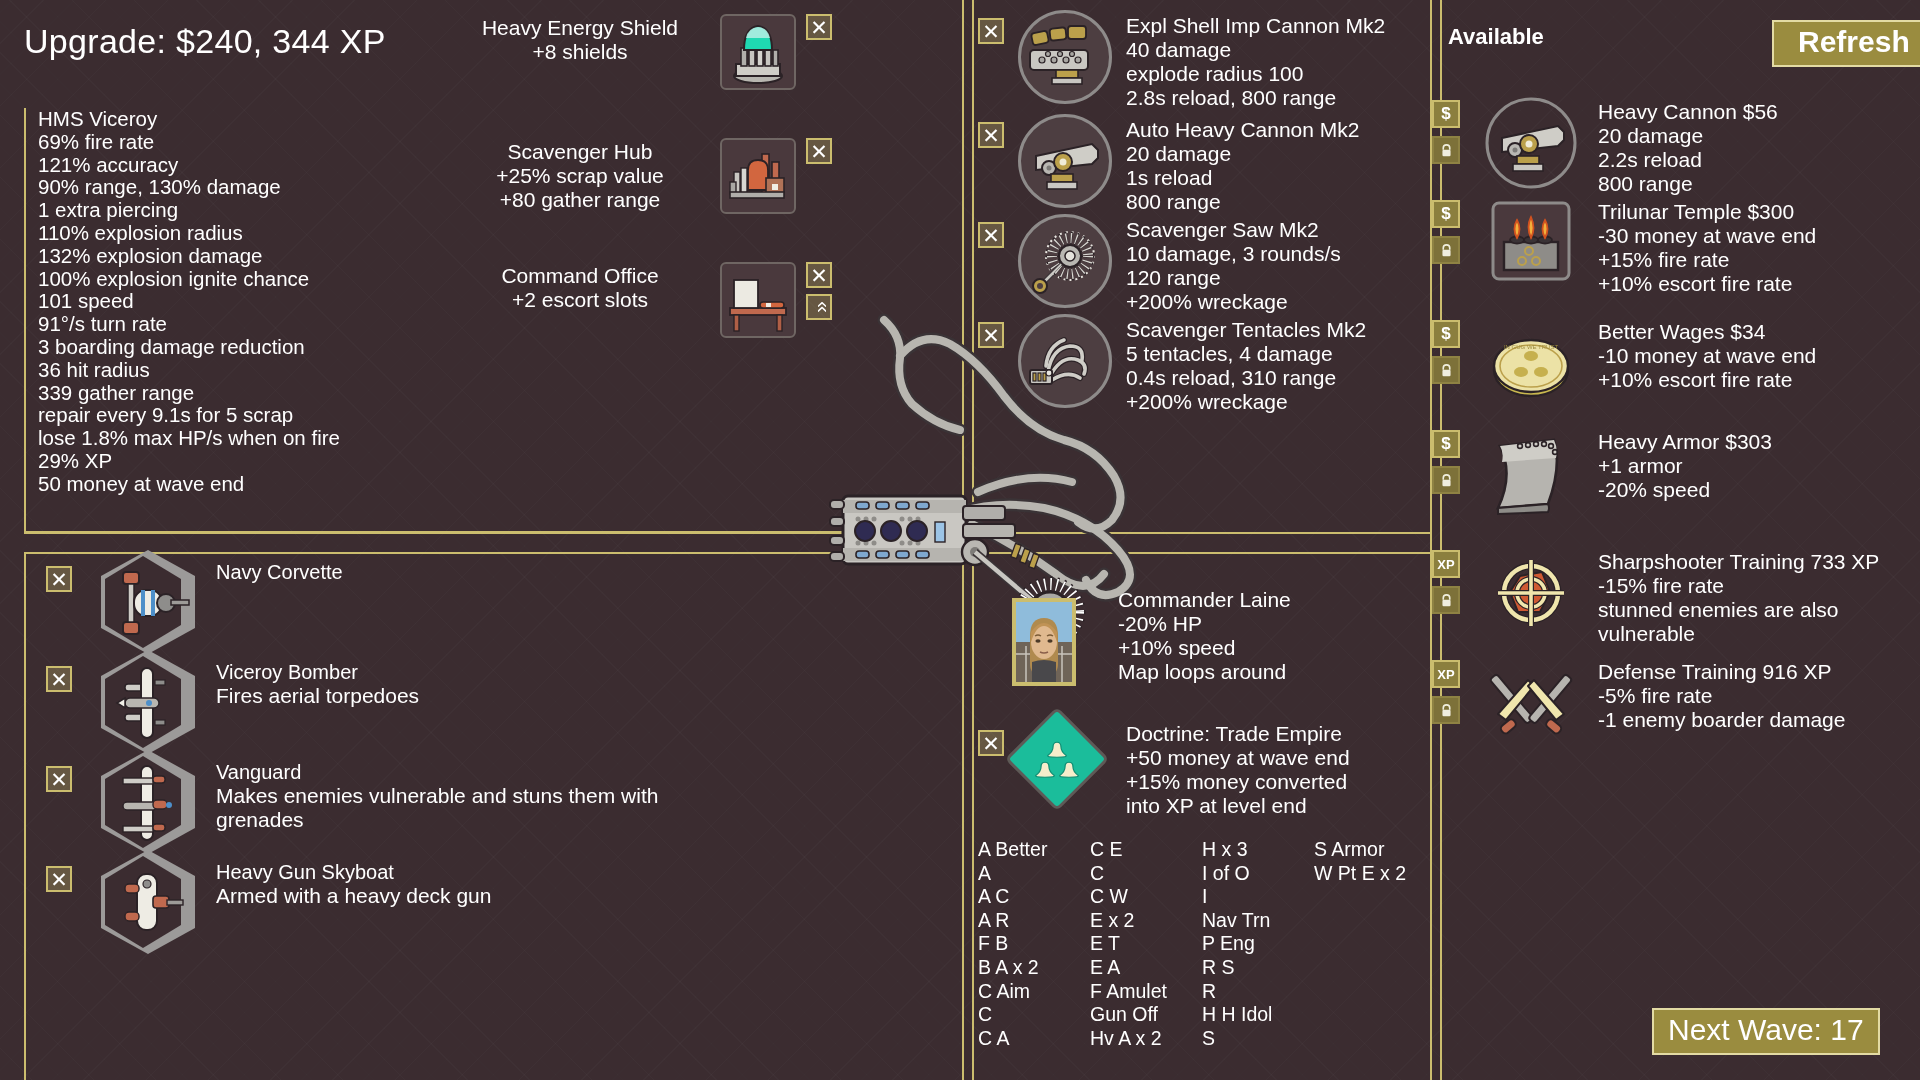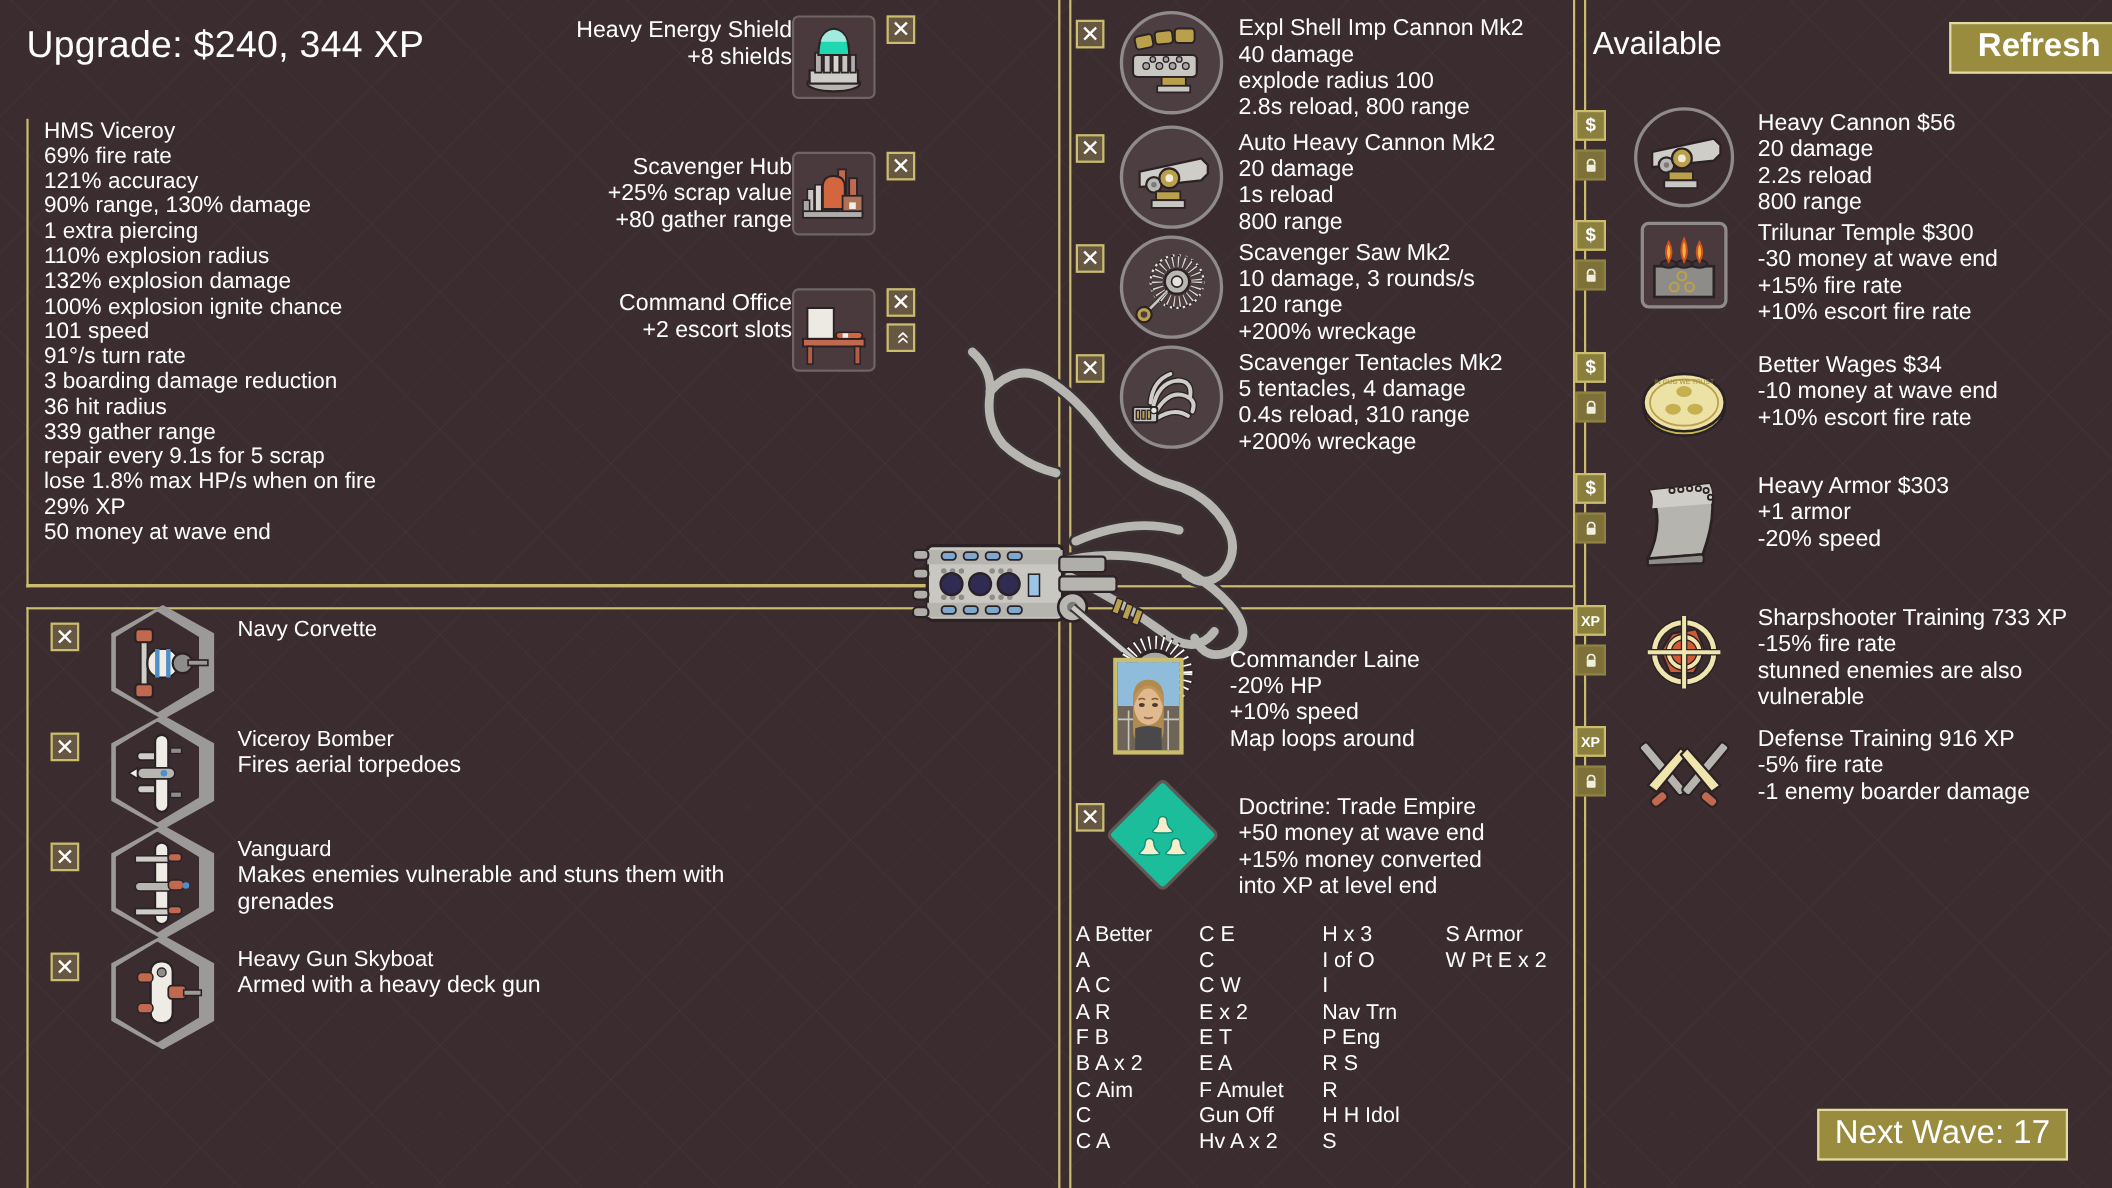--- a/index.html
+++ b/index.html
@@ -25,21 +25,21 @@
   .vline { position:absolute; width:2px; background:#cbbd6e; }
   .hline { position:absolute; height:2px; background:#cbbd6e; }
 
   
   .page-title {
     position:absolute; left:24px; top:22px;
     font-size:34px; letter-spacing:.3px; font-weight:400; color:#fff;
   }
 
   
-  .statblock { position:absolute; left:12px; top:108px; width:560px; padding-left:28px; }
+  .statblock { position:absolute; left:24px; top:108px; width:560px; padding-left:14px; }
   .statblock .stat-line { font-size:20.5px; line-height:22.8px; white-space:nowrap; }
 
   
   .escortlist { position:absolute; left:24px; top:552px; width:680px; padding-left:14px; }
   .escort-row { position:relative; height:100px; margin-bottom:0px; }
   .xbox {
     width:26px; height:26px; border:2px solid #cbbd6e; background:rgba(203,189,110,.30);
     display:flex; align-items:center; justify-content:center;
     font-size:21px; line-height:1; color:#fff;
   }
@@ -54,21 +54,21 @@
     position:absolute; left:9px; top:6px; width:76px; height:92px;
     clip-path: polygon(50% 0%, 100% 25%, 100% 75%, 50% 100%, 0% 75%, 0% 25%);
     background:#3b2c30;
   }
   .escort-name { position:absolute; left:178px; top:8px; font-size:20px; line-height:24px; max-width:480px; }
   .escort-desc { position:absolute; left:178px; top:32px; font-size:21px; line-height:24px; max-width:480px; }
 
   
   .modcol { position:absolute; left:420px; top:10px; width:540px; }
   .mod-row { position:relative; height:100px; margin-bottom:24px; }
-  .mod-text { position:absolute; right:240px; top:6px; text-align:right; font-size:21px; line-height:24px; width:280px; }
+  .mod-text { position:absolute; right:240px; top:6px; text-align:center; font-size:21px; line-height:24px; width:280px; }
   .mod-icon {
     position:absolute; left:300px; top:4px; width:76px; height:76px;
     border:2px solid #6f6663; border-radius:6px; background:#4a393d;
     display:flex; align-items:center; justify-content:center; overflow:hidden;
   }
   .mod-x { position:absolute; left:386px; top:4px; }
   .mod-x2 { position:absolute; left:386px; top:36px; }
 
   
   .wpncol { position:absolute; left:978px; top:10px; width:440px; }
@@ -96,21 +96,21 @@
   }
   .doc-text { position:absolute; left:148px; top:0px; font-size:21px; line-height:24px; width:320px; }
 
   
   .abbrev { position:absolute; left:978px; top:838px; display:flex; gap:0; }
   .abbrev-col { width:112px; }
   .abbrev-col.wide { width:130px; }
   .abbrev-col div { font-size:19.5px; line-height:23.6px; white-space:nowrap; }
 
   
-  .avail-title { position:absolute; left:1448px; top:24px; font-size:29px; }
+  .avail-title { position:absolute; left:1448px; top:24px; font-size:22px;font-weight:bold; }
   .refresh-btn {
     position:absolute; left:1772px; top:20px; padding:2px 24px 5px;
     background:#9a8c3f; border:2px solid #e3dba4; color:#fff; font-size:30px; line-height:36px;font-weight:bold;
   }
   .availlist { position:absolute; left:1432px; top:100px; width:488px; }
   .avail-row { position:relative; min-height:100px; }
   .badge {
     width:28px; height:28px; border:2px solid #cbbd6e; background:#8b7f3e;
     display:flex; align-items:center; justify-content:center;
     font-size:17px; color:#fff; font-weight:bold;

